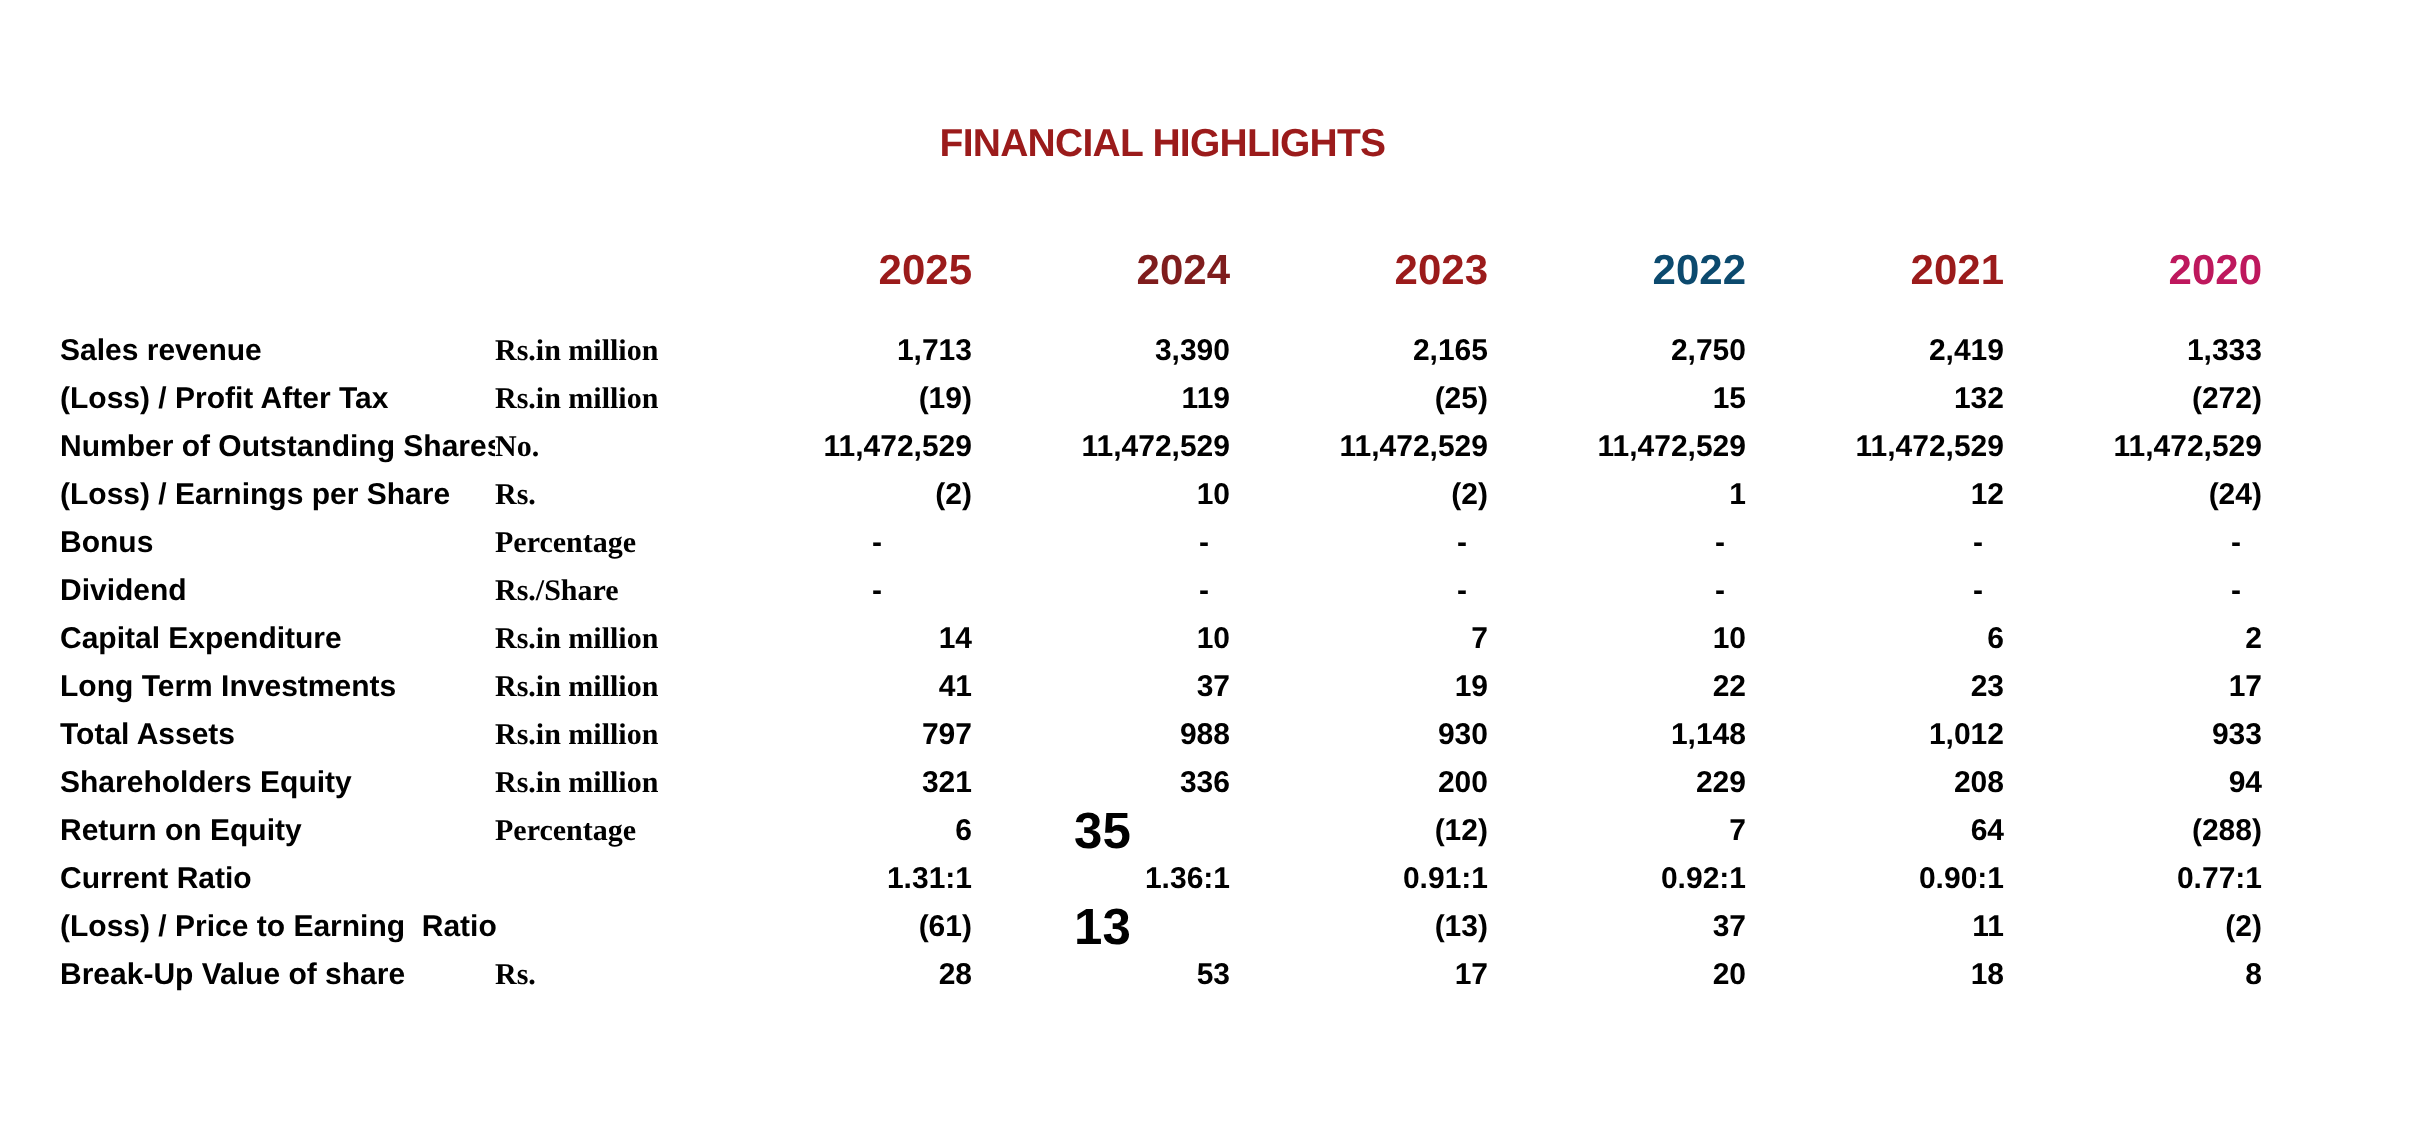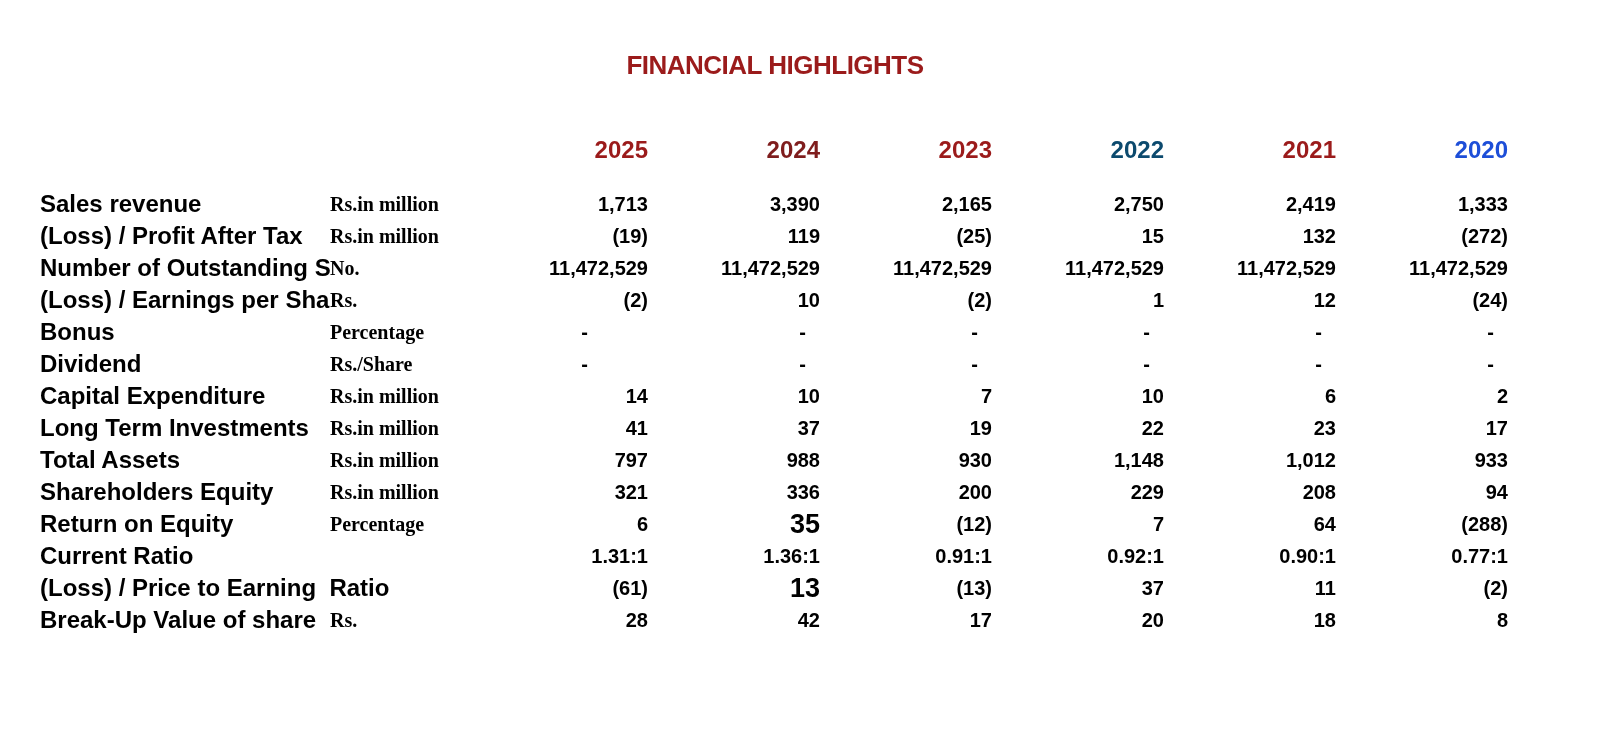--- a/index.html
+++ b/index.html
@@ -17,66 +17,67 @@
     overflow: hidden;
   }
   .title {
     margin-left: 40px;
     width: 1470px;
     padding-top: 50px;
     text-align: center;
     font-size: 26px;
     letter-spacing: -0.5px;
     line-height: 30px;
+    margin-top: 30px;
   }
   table.fin {
     margin-left: 40px;
     border-collapse: collapse;
     table-layout: fixed;
     width: 1470px;
   }
   col.c-label { width: 290px; }
   col.c-unit  { width: 148px; }
   col.c-year  { width: 172px; }
   thead th {
     height: 108px;
     vertical-align: bottom;
     padding: 0 2px 25px 0;
-    font-size: 24px;
+    font-size: 28px;
     text-align: right;
     font-weight: bold;
     line-height: 26px;
   }
   tbody td {
     height: 32px;
     font-size: 20px;
     line-height: 32px;
     vertical-align: middle;
     padding: 0;
   }
   td.lbl {
     text-align: left;
     white-space: pre;
-    font-size: 24px;
+    font-size: 20px;
   }
   td.lbl.clip { overflow: hidden; }
   td.unit {
     text-align: left;
     white-space: pre;
     overflow: hidden;
     font-family: Liberation Serif, serif;
   }
   td.val {
     text-align: right;
     padding-right: 2px;
     white-space: pre;
   }
   td.val.dash { padding-right: 16px; }
   td.val.dash.dash-far { padding-right: 62px; }
-  td.val.big { font-size: 27px; }
+  td.val.big { font-size: 34px; text-align: center; }
 </style>
 </head>
 <body>
 
 <div class="sheet">
   <div class="title" style="color: rgb(155, 27, 27);">FINANCIAL HIGHLIGHTS</div>
   <table class="fin">
     <colgroup>
       <col class="c-label">
       <col class="c-unit">
@@ -89,21 +90,21 @@
     </colgroup>
     <thead>
       <tr>
           <th class="lbl"></th>
           <th class="unit"></th>
           <th class="yr" style="color: rgb(155, 27, 27);">2025</th>
           <th class="yr" style="color: #7f1d1d;">2024</th>
           <th class="yr" style="color: rgb(155, 27, 27);">2023</th>
           <th class="yr" style="color: #0c4a6e;">2022</th>
           <th class="yr" style="color: rgb(155, 27, 27);">2021</th>
-          <th class="yr" style="color: #1d4ed8;">2020</th>
+          <th class="yr" style="color: #be185d;">2020</th>
         </tr>
     </thead>
     <tbody>
         <tr>
           <td class="lbl clip">Sales revenue</td>
           <td class="unit">Rs.in million</td>
           <td class="val">1,713</td>
           <td class="val">3,390</td>
           <td class="val">2,165</td>
           <td class="val">2,750</td>
@@ -227,21 +228,21 @@
           <td class="val big">13</td>
           <td class="val">(13)</td>
           <td class="val">37</td>
           <td class="val">11</td>
           <td class="val">(2)</td>
         </tr>
         <tr>
           <td class="lbl clip">Break-Up Value of share</td>
           <td class="unit">Rs.</td>
           <td class="val">28</td>
-          <td class="val">42</td>
+          <td class="val">53</td>
           <td class="val">17</td>
           <td class="val">20</td>
           <td class="val">18</td>
           <td class="val">8</td>
         </tr>
       </tbody>
   </table>
 </div>
 
 </body></html>

